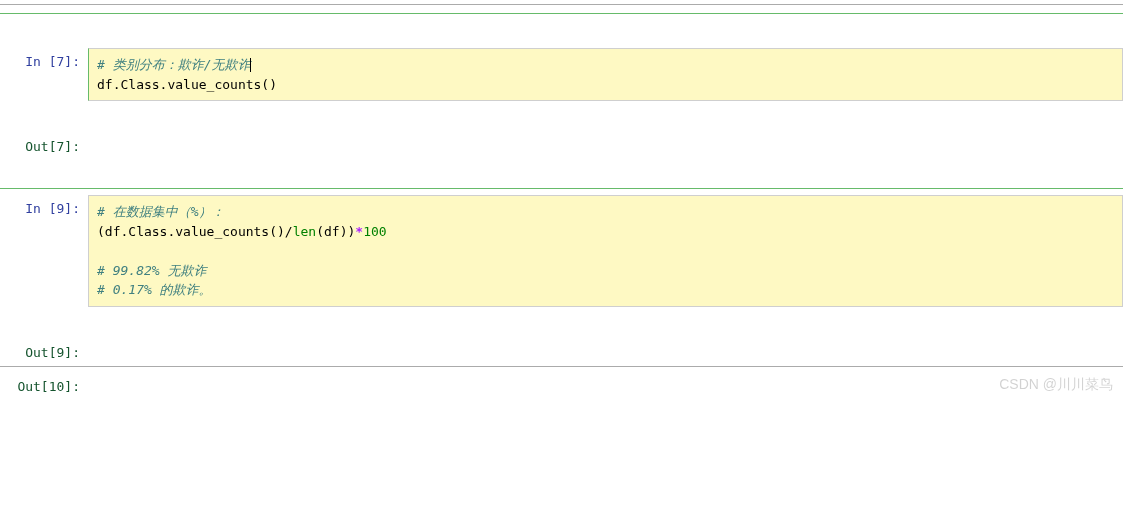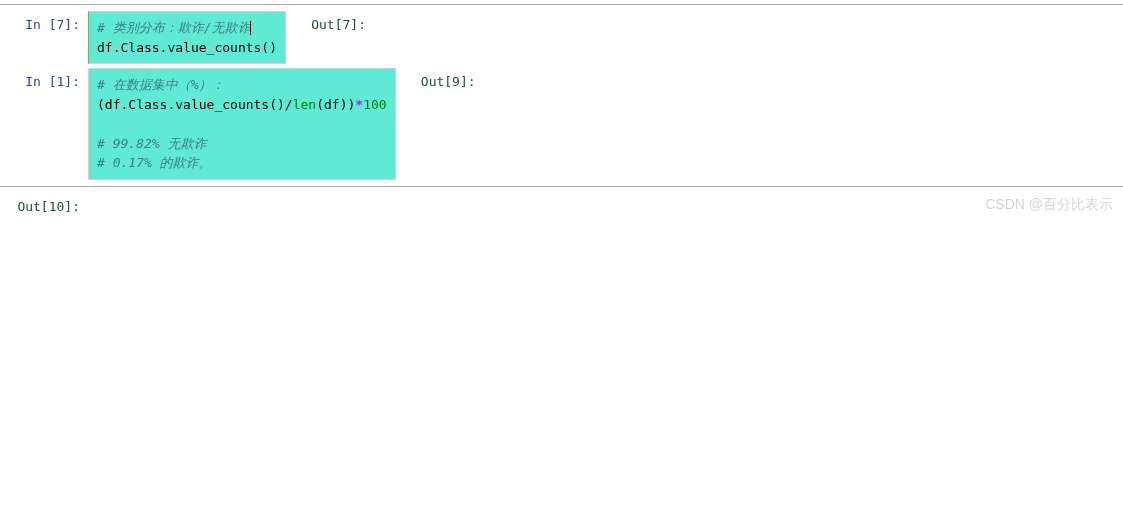--- a/index.html
+++ b/index.html
@@ -5,21 +5,22 @@
     * { box-sizing: border-box; margin: 0; padding: 0; }
     body {
       font-family: monospace;
       font-size: 13px;
       background: #fff;
       width: 1123px;
       position: relative;
     }
     .cell-wrapper {
       display: flex;
-      flex-direction: row;
+      flex-direction: column;
+      gap: 28px;
     }
     .cell-row {
       display: flex;
       align-items: flex-start;
       padding: 2px 0;
     }
     .prompt {
       width: 88px;
       min-width: 88px;
       text-align: right;
@@ -27,21 +28,21 @@
       padding-top: 6px;
       font-family: monospace;
       font-size: 13px;
       user-select: none;
     }
     .prompt-in { color: #303F9F; }
     .prompt-out { color: #14532d; }
     .code-input {
       flex: 1;
       border: 1px solid #cfcfcf;
-      background: #5eead4;
+      background: #fef9c3;
       padding: 6px 8px;
       font-family: monospace;
       font-size: 13px;
       line-height: 1.5;
       white-space: pre;
       overflow-x: auto;
     }
     .code-output {
       flex: 1;
       padding: 6px 8px;
@@ -95,34 +96,34 @@
 <span>df.Class.value_counts()</span></div>
   </div>
   <div class="cell-row">
     <div class="prompt prompt-out">Out[7]:</div>
   </div>
   <hr class="divider selected-hr">
 </div>
 
 <div class="cell-wrapper">
   <div class="cell-row">
-    <div class="prompt prompt-in">In  [1]:</div>
+    <div class="prompt prompt-in">In  [9]:</div>
     <div class="code-input"><span class="c-comment"># 在数据集中（%）：</span>
 <span>(df.Class.value_counts()/</span><span class="c-builtin">len</span><span>(df))</span><span class="c-op">*</span><span class="c-num">100</span>
 
 <span class="c-comment"># 99.82% 无欺诈</span>
 <span class="c-comment"># 0.17% 的欺诈。</span></div>
   </div>
   <div class="cell-row">
     <div class="prompt prompt-out">Out[9]:</div>
   </div>
 </div>
 
 <hr class="divider">
 
 <div class="cell-wrapper">
   <div class="cell-row">
     <div class="prompt prompt-out">Out[10]:</div>
     <div class="code-output"></div>
   </div>
 </div>
 
-<div class="watermark">CSDN @百分比表示</div>
+<div class="watermark">CSDN @川川菜鸟</div>
 
 </body></html>

